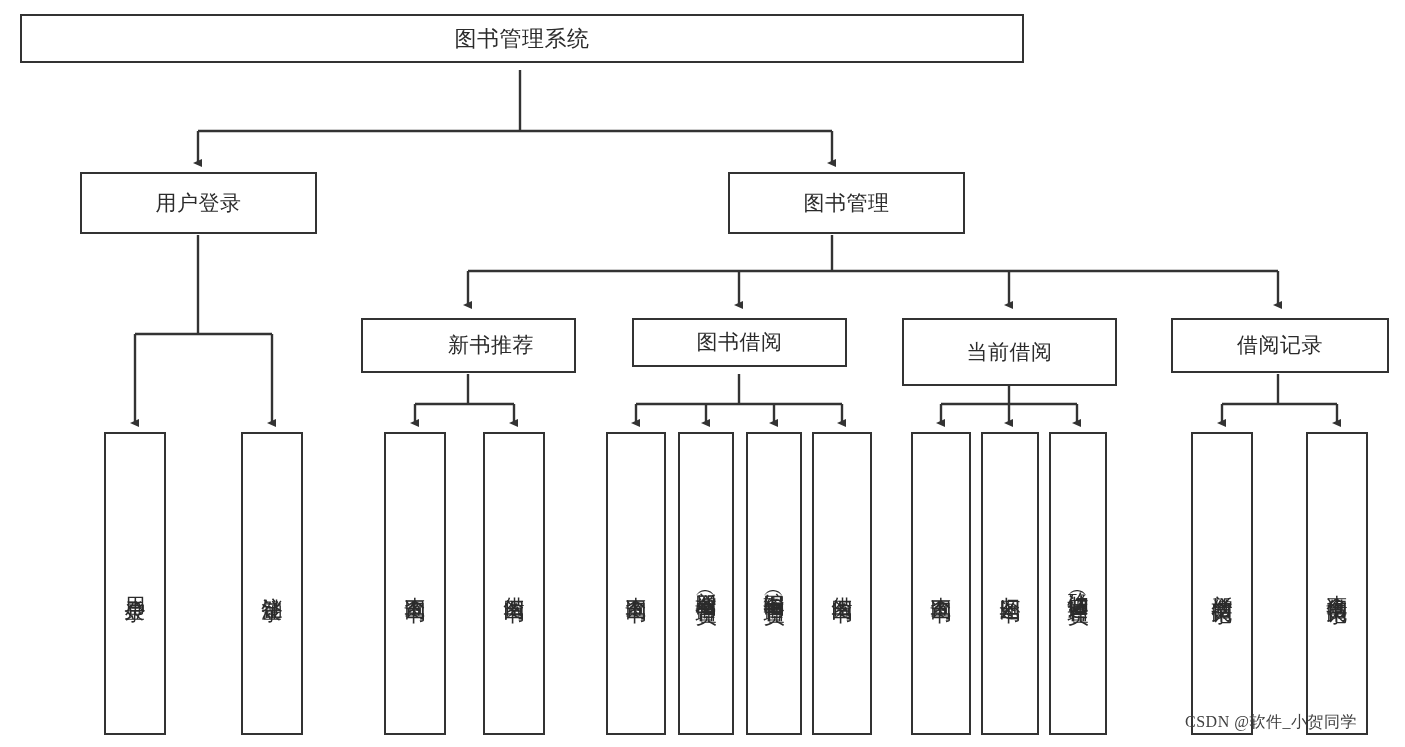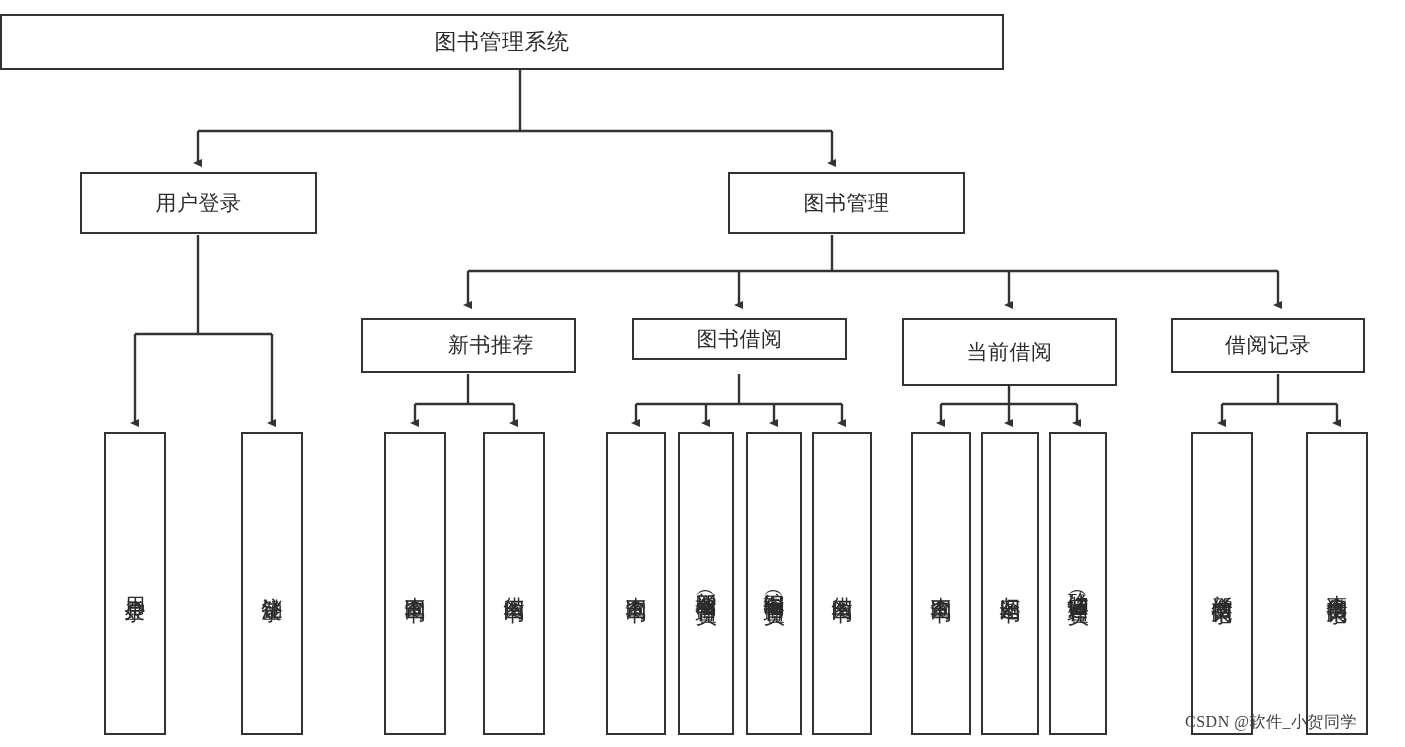--- a/index.html
+++ b/index.html
@@ -121,45 +121,45 @@
       <path d="M1009,404 L1009,423" marker-end="url(#arrow)"></path>
       <path d="M1077,404 L1077,423" marker-end="url(#arrow)"></path>
 
       <path d="M1278,374 L1278,404"></path>
       <path d="M1222,404 L1337,404"></path>
       <path d="M1222,404 L1222,423" marker-end="url(#arrow)"></path>
       <path d="M1337,404 L1337,423" marker-end="url(#arrow)"></path>
     </g>
   </svg>
 
-  <div class="node horiz root" style="left:0; top:14px; width:1004px; height:56px;">
+  <div class="node horiz root" style="left:20px; top:14px; width:1004px; height:49px;">
     <span class="label">图书管理系统</span>
   </div>
 
   <div class="node horiz" style="left:80px; top:172px; width:237px; height:62px;">
     <span class="label">用户登录</span>
   </div>
 
   <div class="node horiz" style="left:712px; top:172px; width:237px; height:62px;margin-left:16px;">
     <span class="label">图书管理</span>
   </div>
 
   <div class="node horiz" style="left:361px; top:318px; width:215px; height:55px;padding-left:45px;">
     <span class="label">新书推荐</span>
   </div>
 
-  <div class="node horiz" style="left:632px; top:318px; width:215px; height:42px;">
+  <div class="node horiz" style="left:632px; top:318px; width:215px; height:49px;">
     <span class="label">图书借阅</span>
   </div>
 
   <div class="node horiz" style="left:902px; top:318px; width:215px; height:68px;">
     <span class="label">当前借阅</span>
   </div>
 
-  <div class="node horiz" style="left:1171px; top:318px; width:194px; height:55px;">
+  <div class="node horiz" style="left:1171px; top:318px; width:218px; height:55px;">
     <span class="label">借阅记录</span>
   </div>
 
   <div class="node vert" style="left:104px; top:432px; width:62px; height:303px;">
     <span class="label">用户登录</span>
   </div>
 
   <div class="node vert" style="left:241px; top:432px; width:62px; height:303px;">
     <span class="label">注销登录</span>
   </div>

